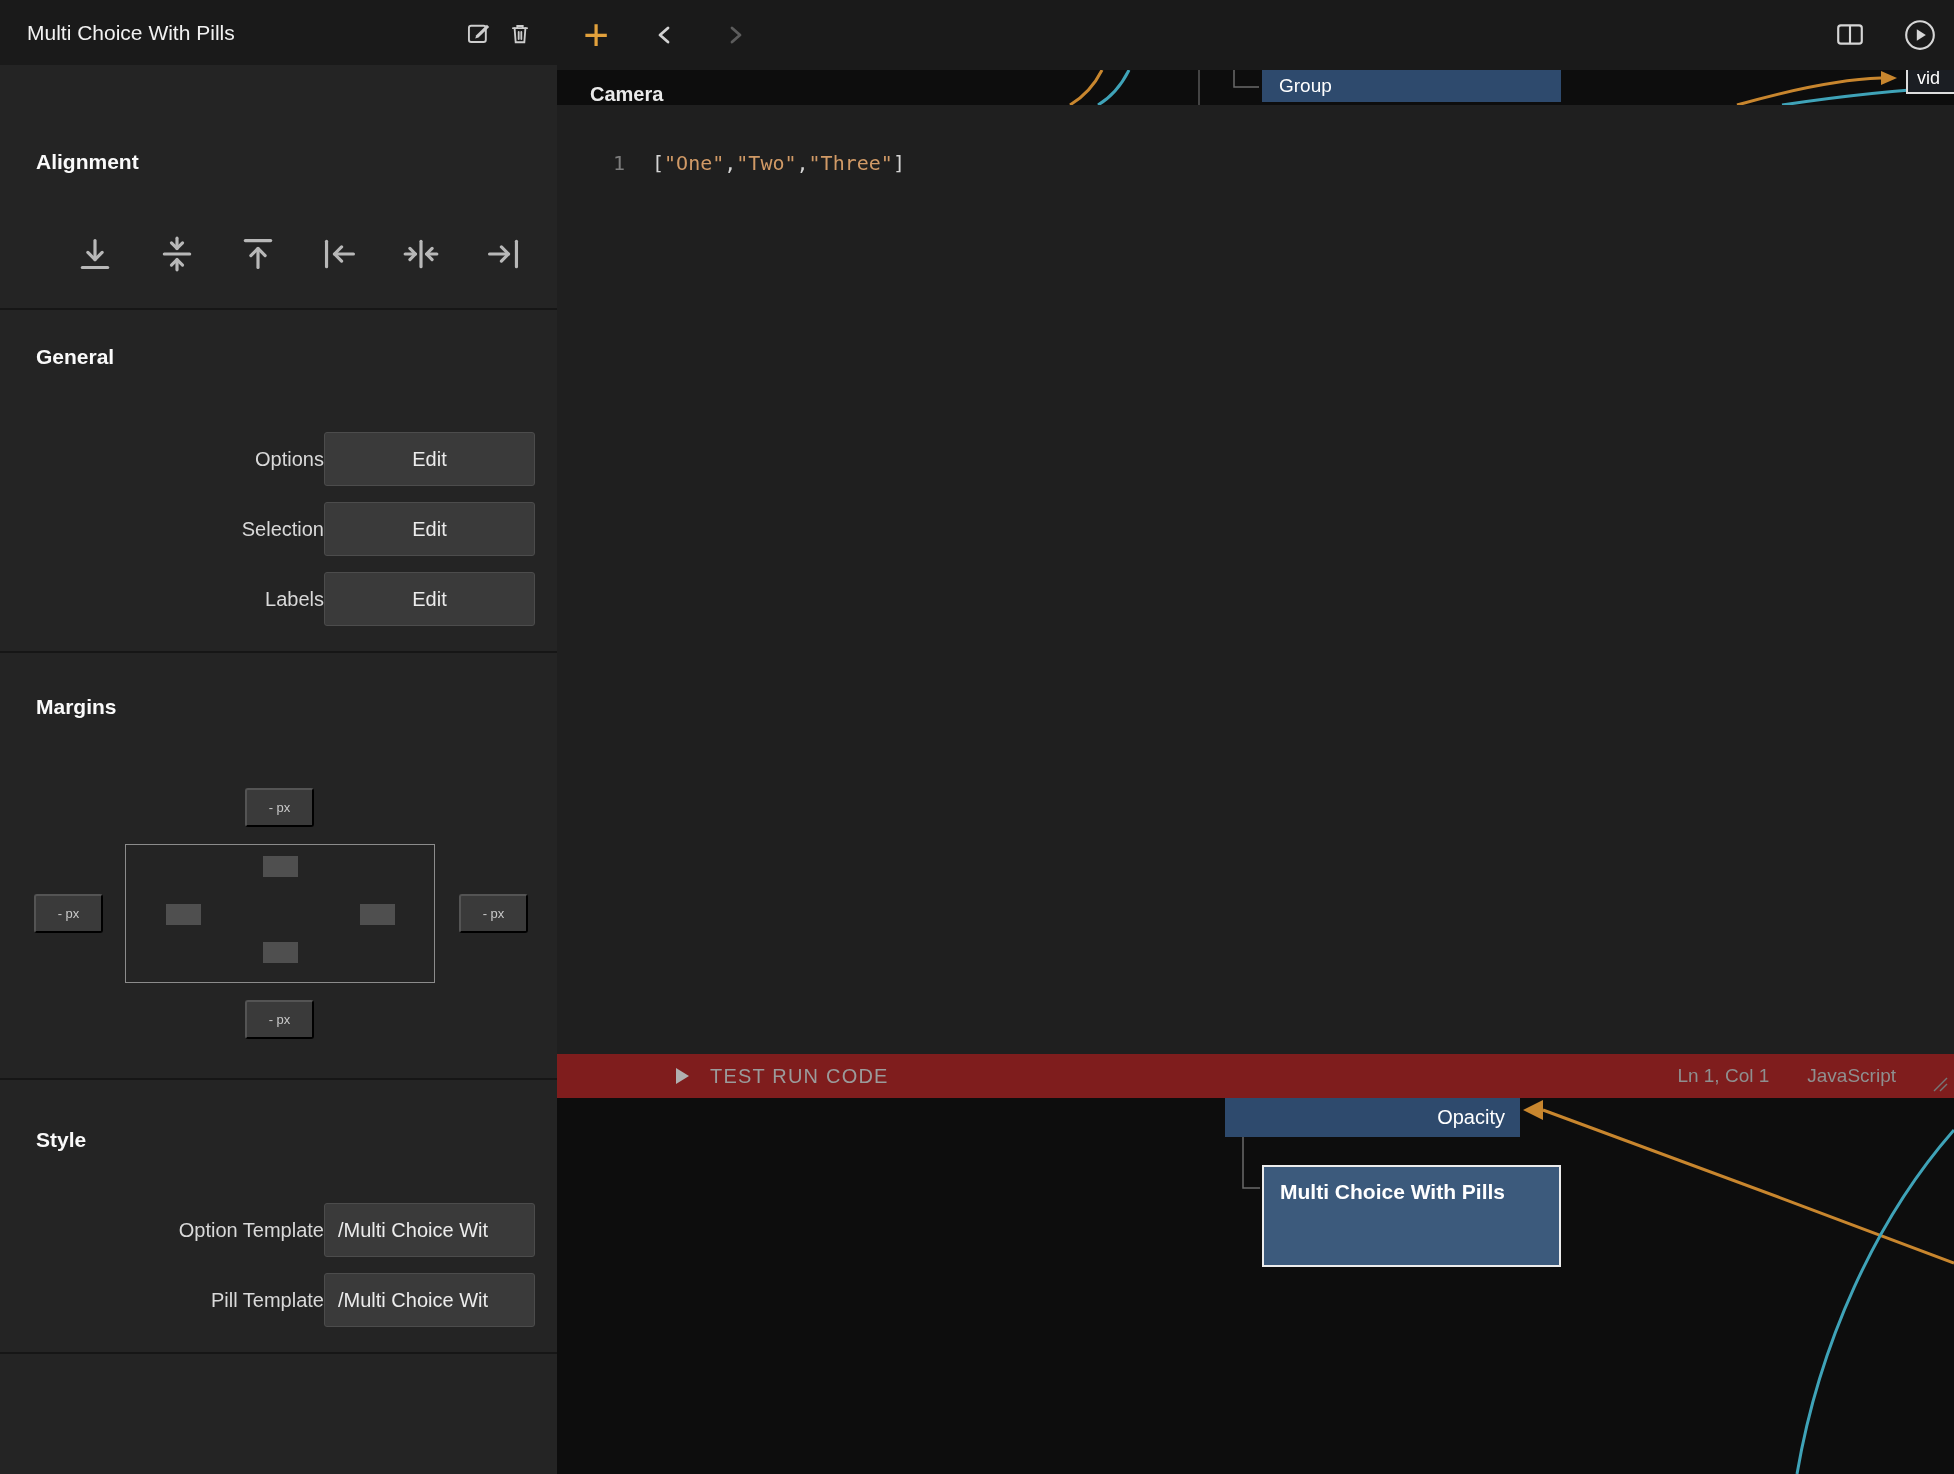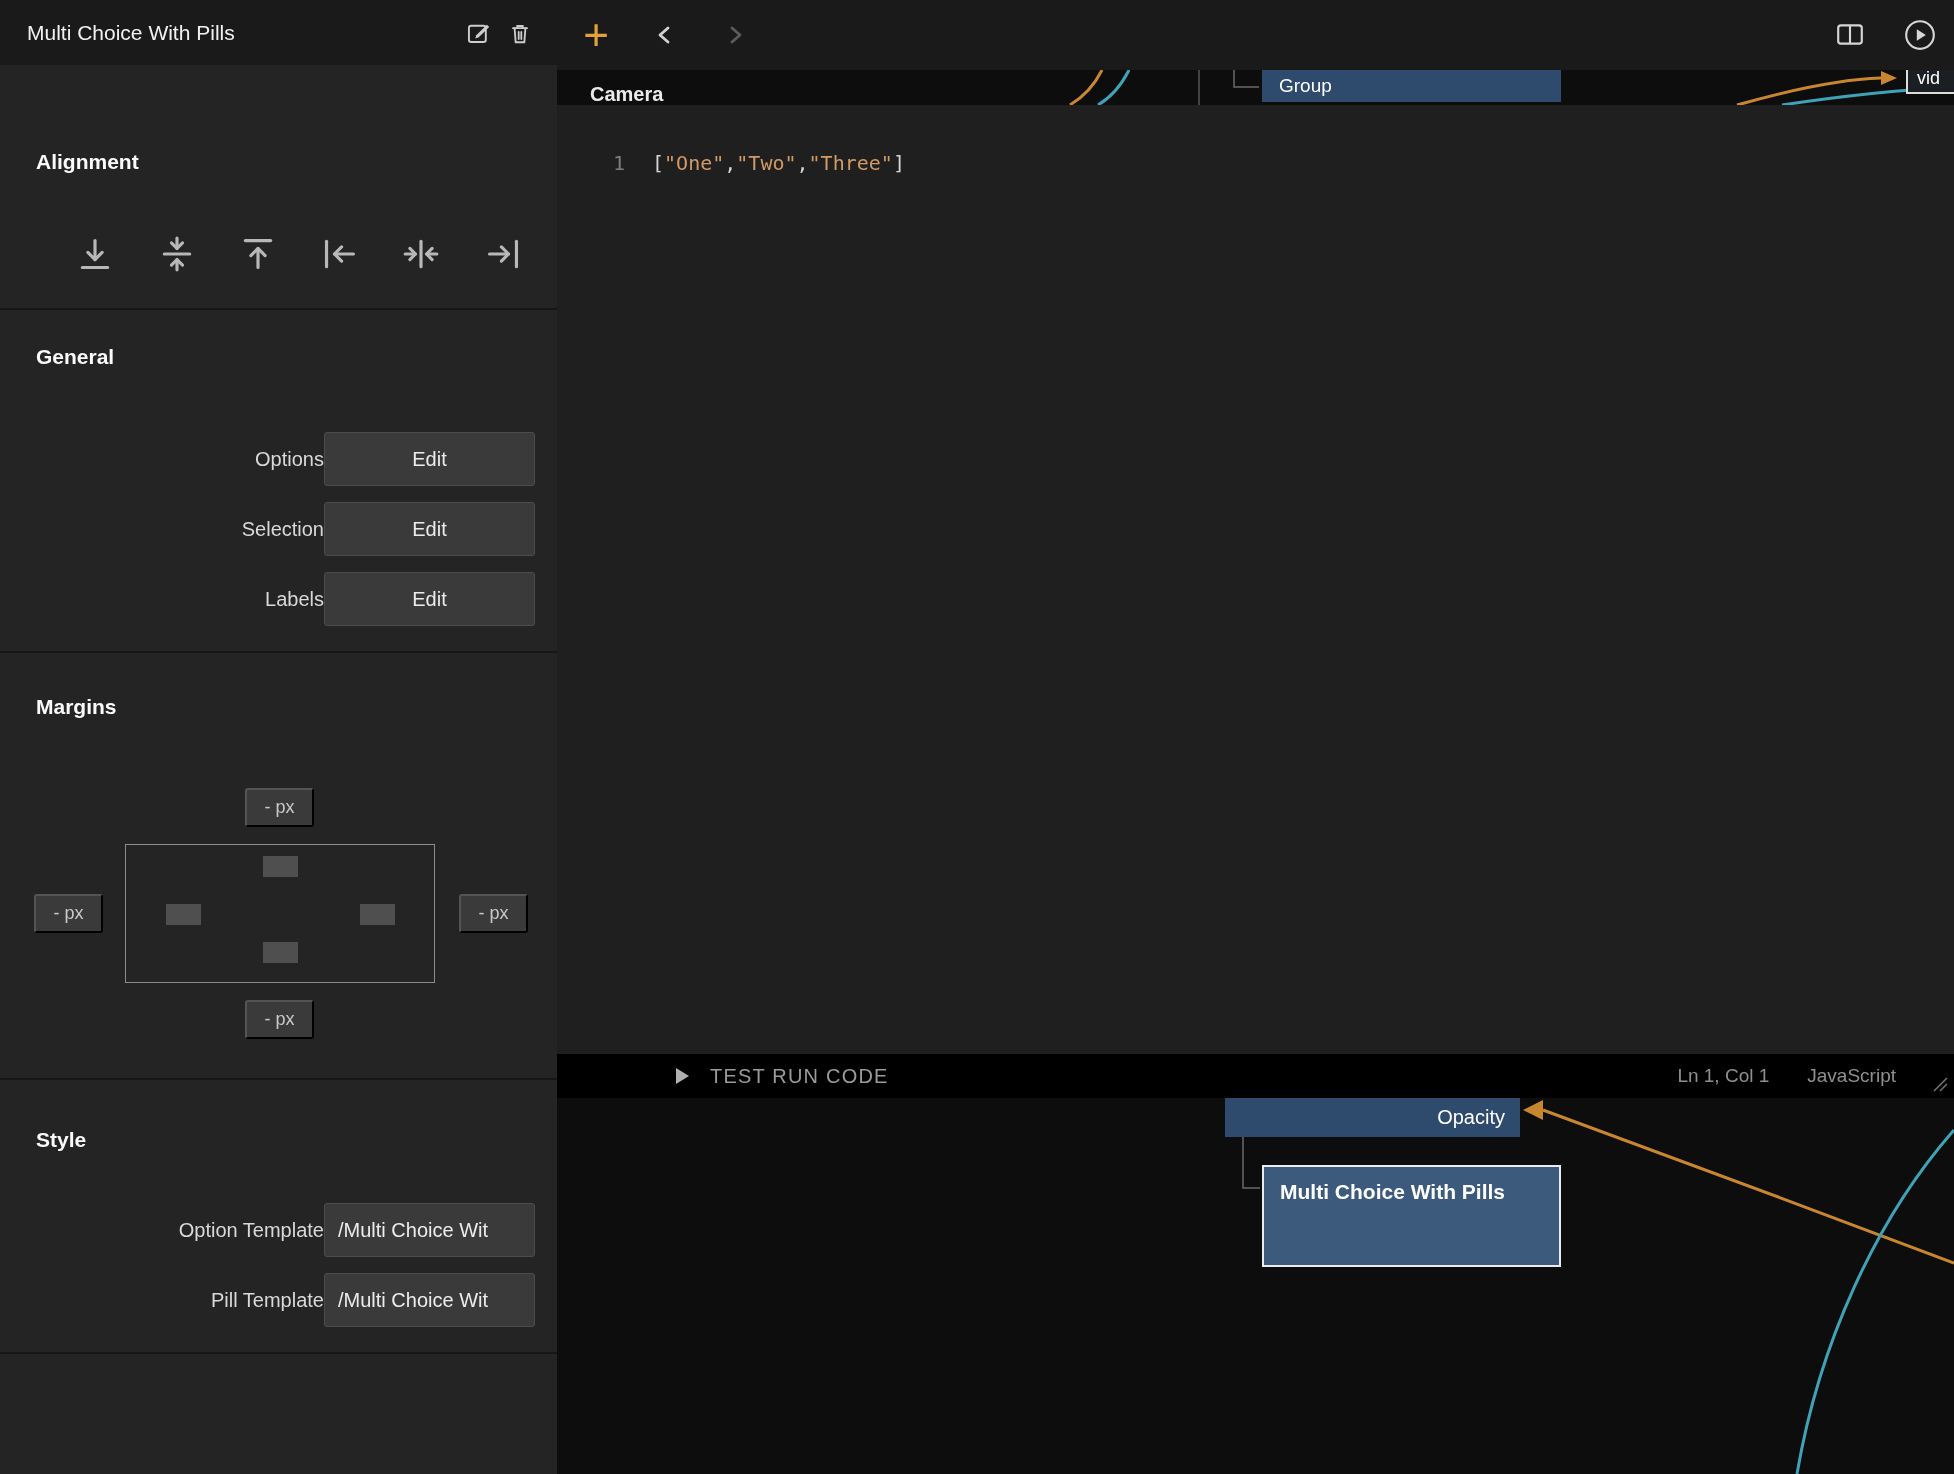--- a/index.html
+++ b/index.html
@@ -29,21 +29,21 @@
   .rows { position:absolute; left:0; width:557px; }
   #sec-general .rows { top:122px; }
   #sec-style   .rows { top:123px; }
   .prop-row { display:flex; align-items:center; height:54px; margin-bottom:16px; padding-right:22px; }
   .prop-label { flex:1; text-align:right; font-size:20px; color:#d9d9d9; white-space:nowrap; }
   .prop-btn, .prop-field { width:211px; height:54px; background:#3a3a3a; border:1px solid #4c4c4c; border-radius:3px; color:#ececec; font-size:20px; display:flex; align-items:center; cursor:pointer; }
   .prop-btn { justify-content:center; }
   .prop-field { justify-content:flex-start; padding-left:13px; overflow:hidden; white-space:nowrap; }
 
   
-  .px-btn { position:absolute; width:69px; height:39px; background:#3a3a3a; border-radius:3px; color:#c9c9c9; font-size:18px; display:flex; align-items:center; justify-content:center; cursor:pointer; }
+  .px-btn { position:absolute; width:69px; height:39px; background:#3a3a3a; border-radius:3px; color:#c9c9c9; font-size:13px; display:flex; align-items:center; justify-content:center; cursor:pointer; }
   #m-top    { left:245px; top:135px; }
   #m-left   { left:34px;  top:241px; }
   #m-right  { left:459px; top:241px; }
   #m-bottom { left:245px; top:347px; }
   .margins-box { position:absolute; left:125px; top:191px; width:310px; height:139px; border:1.5px solid #8c8c8c; }
   .m-handle { position:absolute; width:35px; height:21px; background:#4f4f4f; }
   .mh-t { left:137px; top:11px; }
   .mh-l { left:40px;  top:59px; }
   .mh-r { left:234px; top:59px; }
   .mh-b { left:137px; top:97px; }
@@ -74,21 +74,21 @@
 
   
   .editor { position:absolute; left:0; top:105px; width:1397px; height:993px; background:#1f1f1f; z-index:3; }
   .popover-arrow { position:absolute; left:0; top:481px; width:0; height:0; border-top:13px solid transparent; border-bottom:13px solid transparent; border-right:19px solid #b5b5b5; transform:translateX(-0.5px) scaleX(-1); transform-origin:left; }
   .code-area { position:absolute; left:0; top:0; right:0; bottom:44px; padding-top:45px; cursor:text; }
   .code-line { display:flex; font-family:"DejaVu Sans Mono", monospace; font-size:20px; line-height:27px; }
   .gutter { width:68px; text-align:right; color:#7d7d7d; }
   .code { margin-left:27px; white-space:pre; }
   .tok-punct { color:#d4d4d4; }
   .tok-string { color:#D19A66; }
-  .editor-bar { position:absolute; left:0; bottom:0; width:1397px; height:44px; background:#000000; display:flex; align-items:center; padding:0 58px 0 118px; }
+  .editor-bar { position:absolute; left:0; bottom:0; width:1397px; height:44px; background:#7f1d1d; display:flex; align-items:center; padding:0 58px 0 118px; }
   .run-group { display:flex; align-items:center; gap:20px; background:none; border:none; cursor:pointer; }
   .run-label { color:#9b9b9b; font-size:20px; letter-spacing:1.2px; }
   .bar-right { margin-left:auto; display:flex; align-items:flex-end; gap:38px; color:#8f8f8f; font-size:19px; }
   .grip { position:absolute; right:6px; bottom:6px; }
 </style>
 </head>
 <body>
 
 <div class="app">
 

